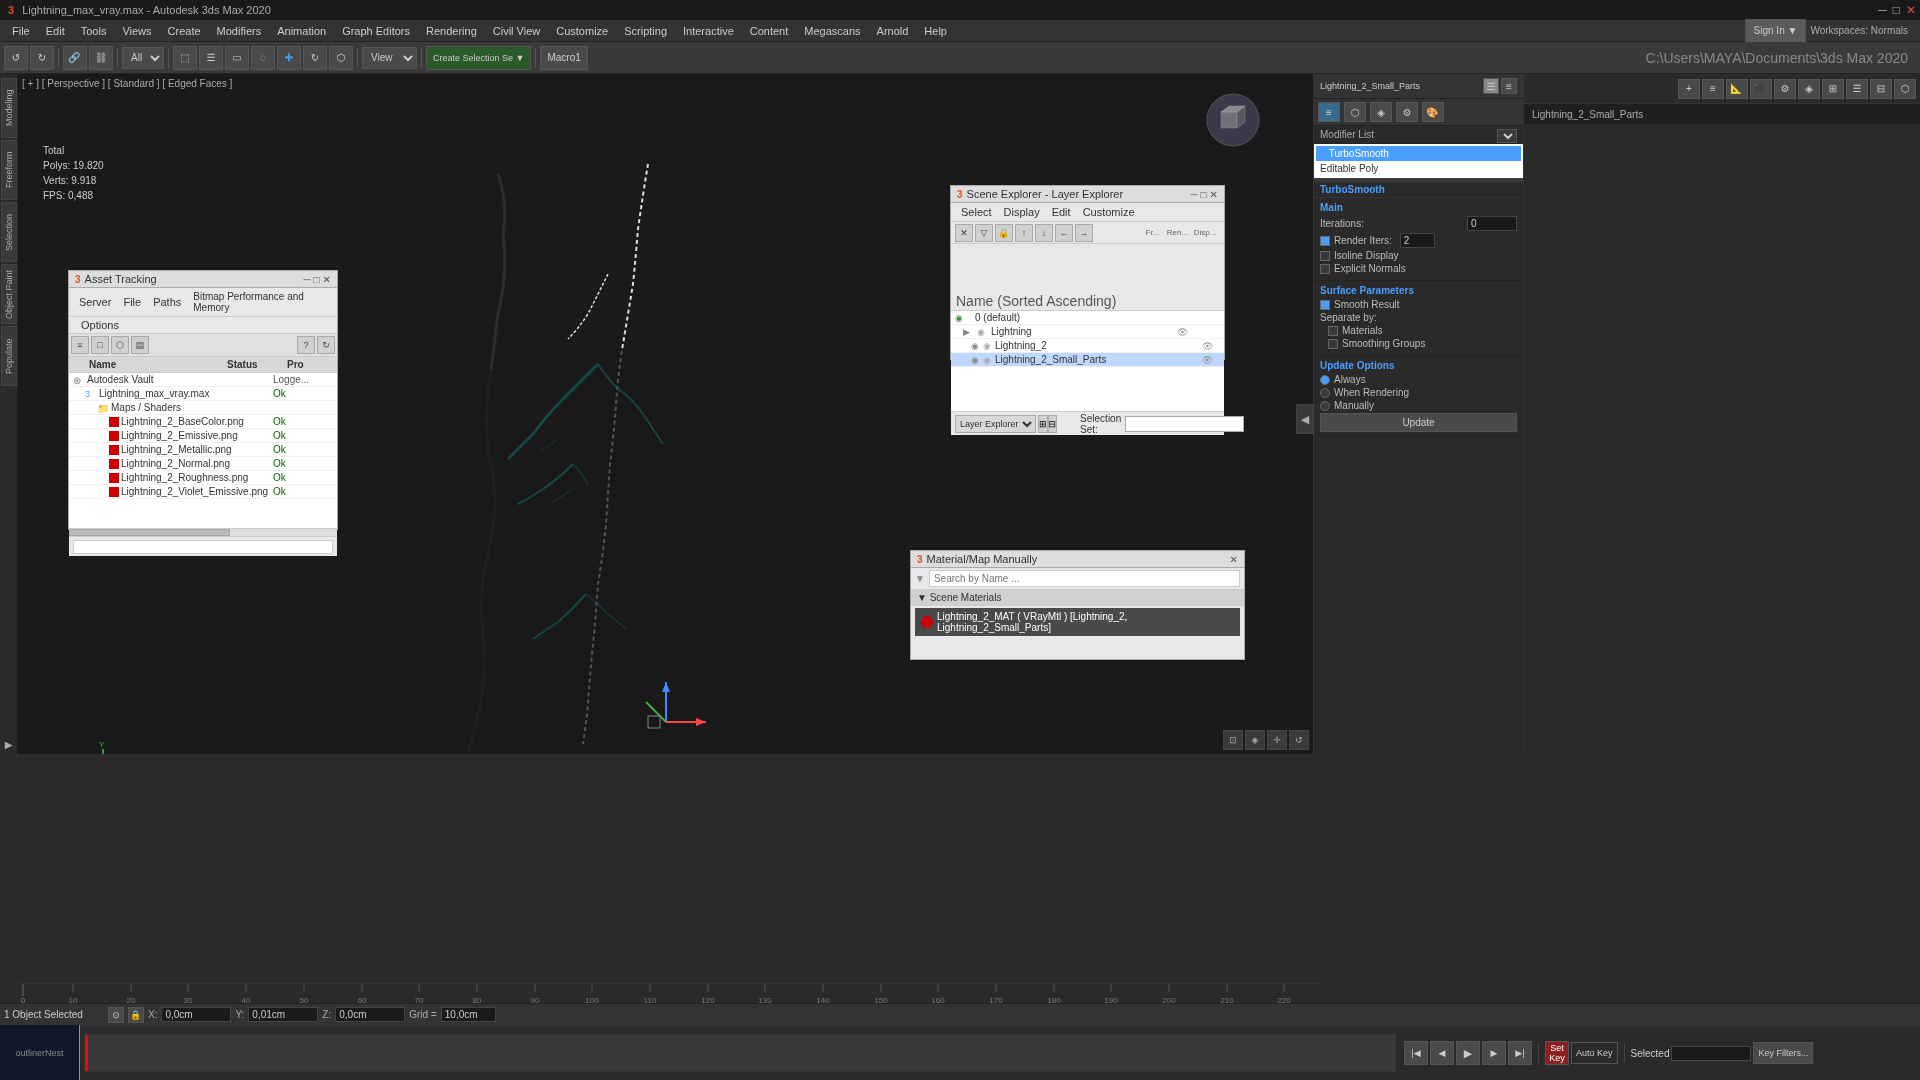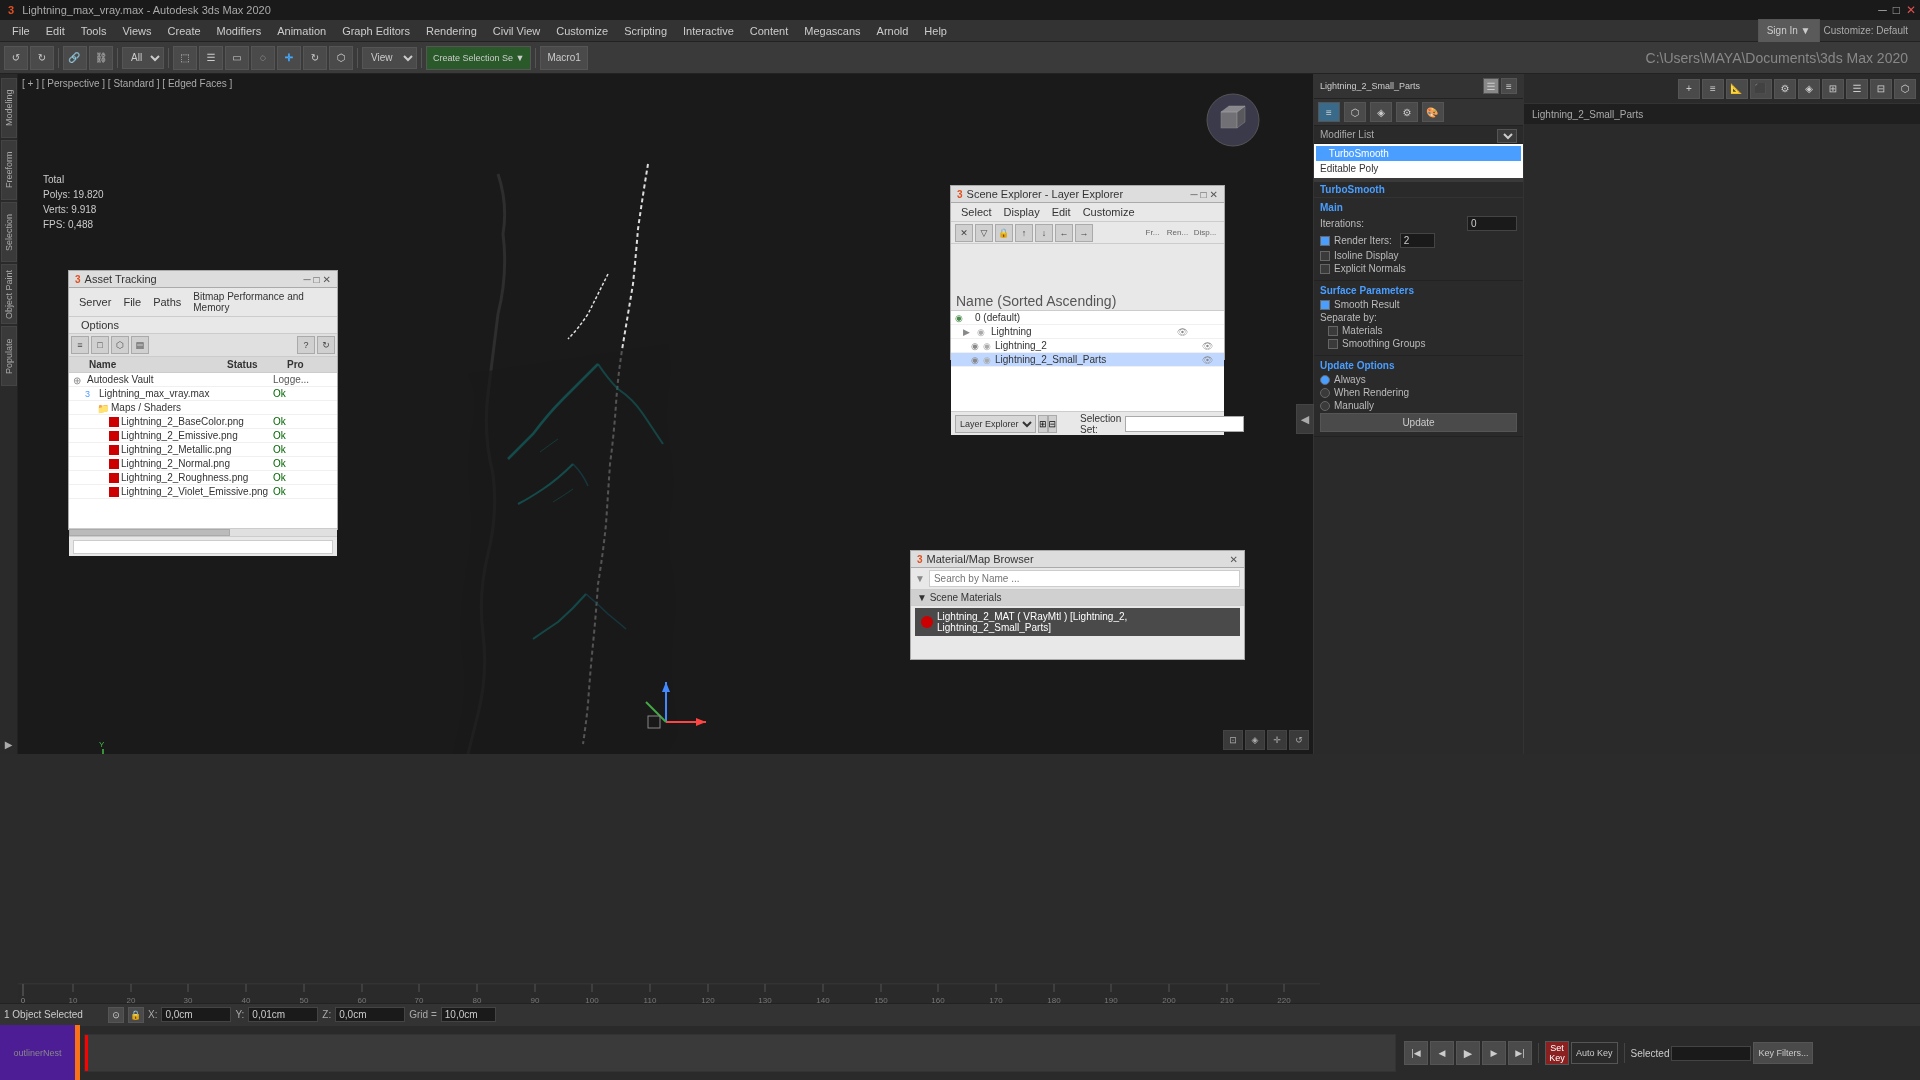--- a/index.html
+++ b/index.html
@@ -18,21 +18,21 @@
     .tb-sep { width: 1px; height: 20px; background: #555; margin: 0 2px; }
     .tb-dropdown { height: 22px; background: #4a4a4a; border: 1px solid #555; color: #ccc; font-size: 10px; padding: 0 4px; cursor: pointer; }
 
     
     #left-panel { position: absolute; top: 74px; left: 0; width: 18px; height: 680px; background: #2a2a2a; border-right: 1px solid #222; display: flex; flex-direction: column; align-items: center; padding: 4px 0; gap: 2px; }
     .side-tab { width: 16px; height: 60px; background: #3a3a3a; color: #aaa; font-size: 9px; cursor: pointer; display: flex; align-items: center; justify-content: center; writing-mode: vertical-rl; text-orientation: mixed; transform: rotate(180deg); border: 1px solid #444; }
 
     
     #viewport { position: absolute; top: 74px; left: 18px; width: 1295px; height: 680px; background: #1a1a1a; overflow: hidden; }
     #viewport-label { position: absolute; top: 4px; left: 4px; color: #aaa; font-size: 10px; z-index: 2; }
-    #stats { position: absolute; top: 98px; left: 25px; color: #ccc; font-size: 10px; line-height: 1.5; z-index: 2; }
+    #stats { position: absolute; top: 69px; left: 25px; color: #ccc; font-size: 10px; line-height: 1.5; z-index: 2; }
 
     
     #lightning-canvas { position: absolute; top: 0; left: 0; width: 100%; height: 100%; }
 
     
     #right-panel { position: absolute; top: 74px; left: 1313px; width: 210px; height: 680px; background: #2a2a2a; border-left: 1px solid #333; overflow-y: auto; }
     .panel-header { background: #333; padding: 4px 6px; font-size: 10px; color: #ccc; border-bottom: 1px solid #222; display: flex; align-items: center; justify-content: space-between; }
     .panel-section { padding: 4px 6px; border-bottom: 1px solid #222; }
     .panel-section-title { color: #4a9eff; font-size: 10px; margin-bottom: 3px; font-weight: bold; }
     .modifier-item { padding: 2px 4px; font-size: 10px; cursor: pointer; }
@@ -123,21 +123,21 @@
   <div class="menu-item">Customize</div>
   <div class="menu-item">Scripting</div>
   <div class="menu-item">Interactive</div>
   <div class="menu-item">Content</div>
   <div class="menu-item">Megascans</div>
   <div class="menu-item">Arnold</div>
   <div class="menu-item">Help</div>
   <div style="flex:1;"></div>
   <div style="display:flex;align-items:center;gap:4px;margin-right:8px;">
     <button class="tb-btn" style="padding:0 8px;background:#5a5a5a;">Sign In ▼</button>
-    <span style="font-size:10px;color:#aaa;">Customize: Default</span>
+    <span style="font-size:10px;color:#aaa;">Workspaces: Normals</span>
   </div>
 </div>
 
 <div id="toolbar">
   <button class="tb-btn">↺</button>
   <button class="tb-btn">↻</button>
   <div class="tb-sep"></div>
   <button class="tb-btn">🔗</button>
   <button class="tb-btn">⛓</button>
   <div class="tb-sep"></div>
@@ -552,21 +552,21 @@
   </div>
   <div style="height:20px;background:#e8e8e8;border-top:1px solid #ccc;">
     <input style="width: calc(100% - 8px); margin: 3px 4px; height: 14px; background: rgb(255, 255, 255); border: 1px solid rgb(204, 204, 204); font-size: 9px;" type="text">
   </div>
 </div>
 
 <div id="material-browser">
   <div class="mb-title-bar">
     <div style="display:flex;align-items:center;gap:4px;">
       <span style="color:#e05020;font-weight:bold;font-size:10px;">3</span>
-      <span>Material/Map Browser</span>
+      <span>Material/Map Manually</span>
     </div>
     <button style="background:none;border:none;cursor:pointer;color:#555;font-size:10px;">✕</button>
   </div>
 
   <div style="display:flex;align-items:center;background:#e8e8e8;padding:2px 4px;border-bottom:1px solid #ccc;">
     <span style="color:#888;font-size:10px;margin-right:4px;">▼</span>
     <input type="text" class="mb-search" placeholder="Search by Name ..." style="margin: 0px; flex: 1 1 0%;">
   </div>
 
   <div class="mb-section-title">
@@ -695,15 +695,15 @@
     <button class="frp-tb-btn">☰</button>
     <button class="frp-tb-btn">⊟</button>
     <button class="frp-tb-btn">⬡</button>
   </div>
 
   <div style="position:absolute;top:30px;left:0;right:0;padding:4px 8px;background:#1f1f1f;">
     <span style="font-size:10px;color:#aaa;">Lightning_2_Small_Parts</span>
   </div>
 </div>
 
-<div style="position:absolute;bottom:0;left:0;width:80px;height:55px;background:#4c1d95;border-right:5px solid #f97316;display:flex;align-items:center;justify-content:center;">
+<div style="position:absolute;bottom:0;left:0;width:80px;height:55px;background:#0f172a;border-right:1px solid #f97316;display:flex;align-items:center;justify-content:center;">
   <span style="font-size:9px;color:#888;">outlinerNest</span>
 </div>
 
 </body></html>

